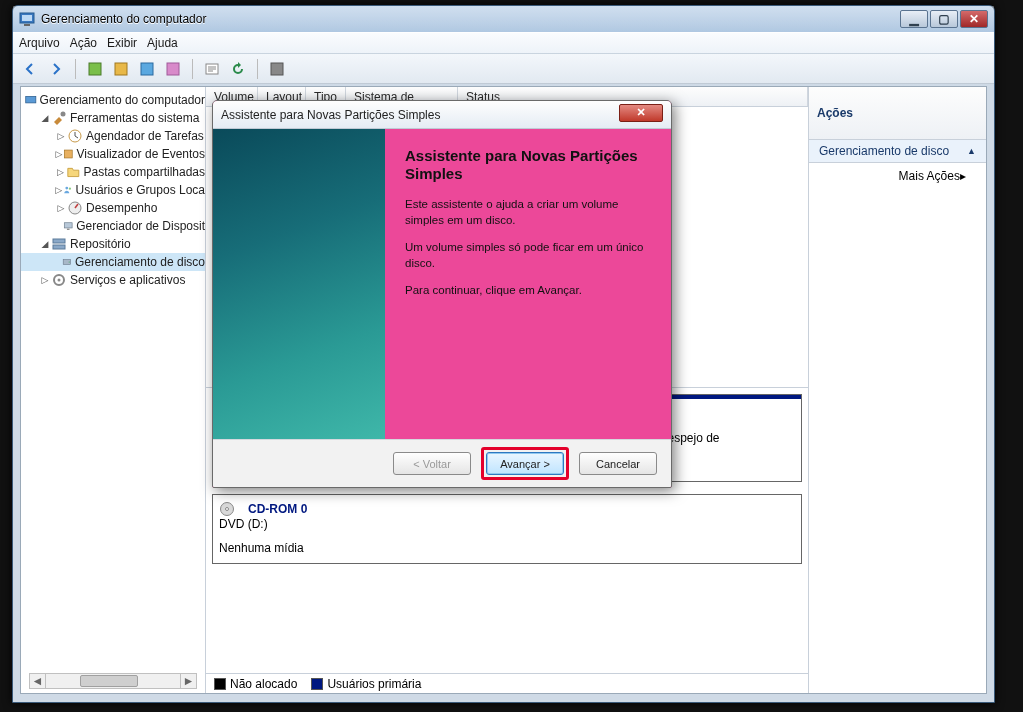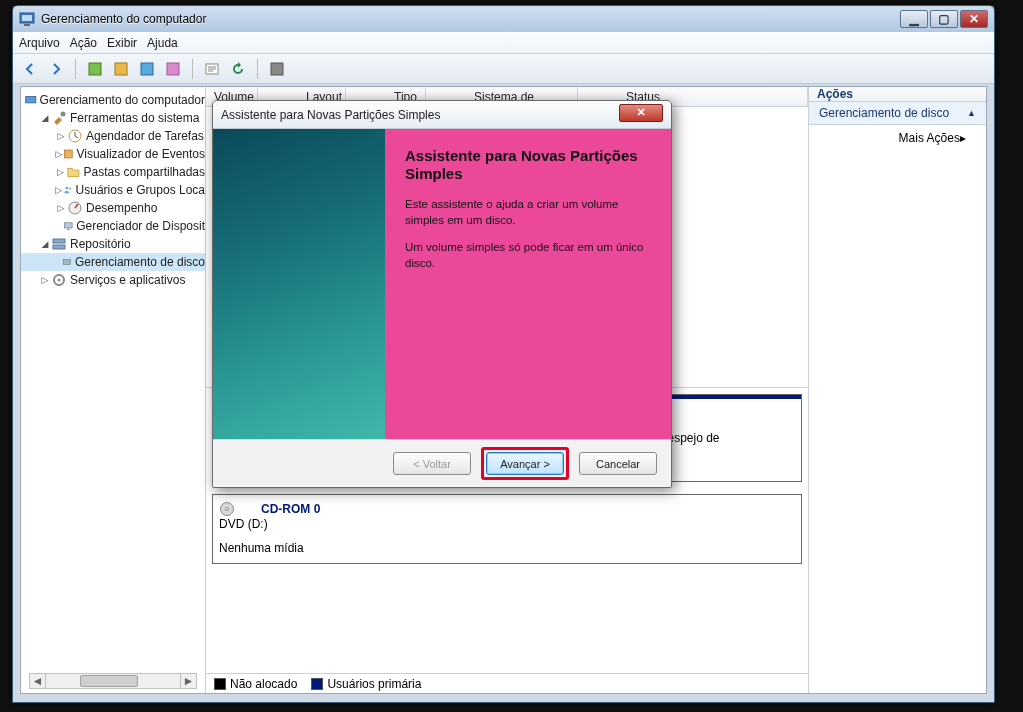--- a/index.html
+++ b/index.html
@@ -46,39 +46,39 @@
   .tree-item.lvl2 { padding-left:18px; }
   .tree-item.lvl3 { padding-left:34px; }
   .tree-scroll { position:absolute; left:8px; right:8px; bottom:4px; height:16px; border:1px solid #c0c0c0; background:#f0f0f0; }
   .tree-scroll .thumb { position:absolute; left:30%; width:35%; top:1px; bottom:1px; background:#cfcfcf; border:1px solid #a0a0a0; border-radius:2px; }
   .tree-scroll .arr { position:absolute; top:0; bottom:0; width:16px; display:flex; align-items:center; justify-content:center; color:#666; }
   .tree-scroll .arr.l { left:0; border-right:1px solid #c0c0c0; }
   .tree-scroll .arr.r { right:0; border-left:1px solid #c0c0c0; }
 
   
   .mid-pane { flex:1; display:flex; flex-direction:column; position:relative; }
-  .col-headers { height:20px; background:linear-gradient(to bottom,#fdfdfd,#eef1f5); border-bottom:1px solid #c8d0da; display:flex;gap:40px; }
+  .col-headers { height:20px; background:linear-gradient(to bottom,#fdfdfd,#eef1f5); border-bottom:1px solid #c8d0da; display:flex; }
   .col-headers span { border-right:1px solid #d0d6de; padding:3px 8px; color:#2a2a2a; }
   .list-area { flex:0 0 280px; background:#fff; }
   .disk-area { flex:1; border-top:1px solid #c8d0da; overflow:auto; padding:6px; background:#fff; }
 
   .disk-block { display:flex; border:1px solid #666; margin-bottom:12px; min-height:84px; background:#fff; }
   .disk-label { width:90px; border-right:1px solid #666; padding:6px; display:flex; flex-direction:column; }
   .disk-label .dn { font-weight:bold; color:#001880; }
   .disk-parts { flex:1; display:flex; }
   .part { border-left:1px solid #666; padding:6px; display:flex; flex-direction:column; }
   .part .pn { font-weight:bold; }
   .part-border-top { border-top:4px solid #001880; margin:-6px -6px 4px -6px; height:4px; }
 
   .legend { border-top:1px solid #c8d0da; height:20px; display:flex; align-items:center; gap:14px; padding:0 8px; font-size:11px; }
   .legend .sw { width:12px; height:12px; border:1px solid #555; display:inline-block; margin-right:4px; vertical-align:middle; }
 
   
   .actions-pane { width:178px; border-left:1px solid #c8d0da; background:#fff; }
-  .actions-pane .hdr { background:linear-gradient(to bottom,#fdfdfd,#eef1f5); border-bottom:1px solid #c8d0da; padding:0 8px; font-weight:bold; color:#1a3a6a; }
+  .actions-pane .hdr { background:linear-gradient(to bottom,#fdfdfd,#eef1f5); border-bottom:1px solid #c8d0da; padding:19px 8px; font-weight:bold; color:#1a3a6a; }
   .actions-pane .grp { background:#eaf2fb; border-bottom:1px solid #c8d0da; padding:4px 10px; display:flex; justify-content:space-between; align-items:center; color:#1a3a6a; }
   .actions-pane .item { padding:6px 20px; display:flex; justify-content:flex-end; align-items:center; }
 
   
   .wizard {
     position:absolute; left:212px; top:100px; width:460px; height:388px;
     background:#ec4899; border:1px solid #6a6a6a; box-shadow:3px 3px 14px rgba(0,0,0,0.5);
     border-radius:5px 5px 2px 2px; overflow:hidden;
   }
   .wiz-title { height:28px; background:linear-gradient(to bottom,#fefefe,#e5ecf4); display:flex; align-items:center; padding:0 8px; border-bottom:1px solid #c0cad5; }
@@ -310,21 +310,21 @@
               <div class="part-border-top"></div>
               <span class="pn">(C:)</span>
               <span>111,69 GB NTFS</span>
               <span>Íntegro (Inicialização, Arquivo de paginação, Despejo de</span>
             </div>
           </div>
         </div>
 
         <div class="disk-block" style="min-height:70px">
           <div class="disk-label" style="width:100%; border-right:none">
-            <div style="display:flex; align-items:center; gap:22px">
+            <div style="display:flex; align-items:center; gap:9px">
               <svg width="20" height="16" viewBox="0 0 20 16">
                   <circle cx="8" cy="8" r="6.5" fill="#d8d8d8" stroke="#888"></circle>
                   <circle cx="8" cy="8" r="1.5" fill="#fff" stroke="#888"></circle>
                 </svg>
               <span class="dn">CD-ROM 0</span>
             </div>
             <span>DVD (D:)</span>
             <div style="height:10px"></div>
             <span>Nenhuma mídia</span>
           </div>
@@ -355,20 +355,21 @@
   <div class="wiz-title">
     <span class="t">Assistente para Novas Partições Simples</span>
     <div class="wiz-close">✕</div>
   </div>
   <div class="wiz-body">
     <div class="wiz-side"></div>
     <div class="wiz-content">
       <h2>Assistente para Novas Partições Simples</h2>
       <p>Este assistente o ajuda a criar um volume simples em um disco.</p>
       <p>Um volume simples só pode ficar em um único disco.</p>
+      <p>Para continuar, clique em Avançar.</p>
     </div>
   </div>
   <div class="wiz-btnbar">
     <button class="btn" disabled="">&lt; Voltar</button>
     <span class="highlight-box">
       <button class="btn def">Avançar &gt;</button>
     </span>
     <button class="btn">Cancelar</button>
   </div>
 </div>

